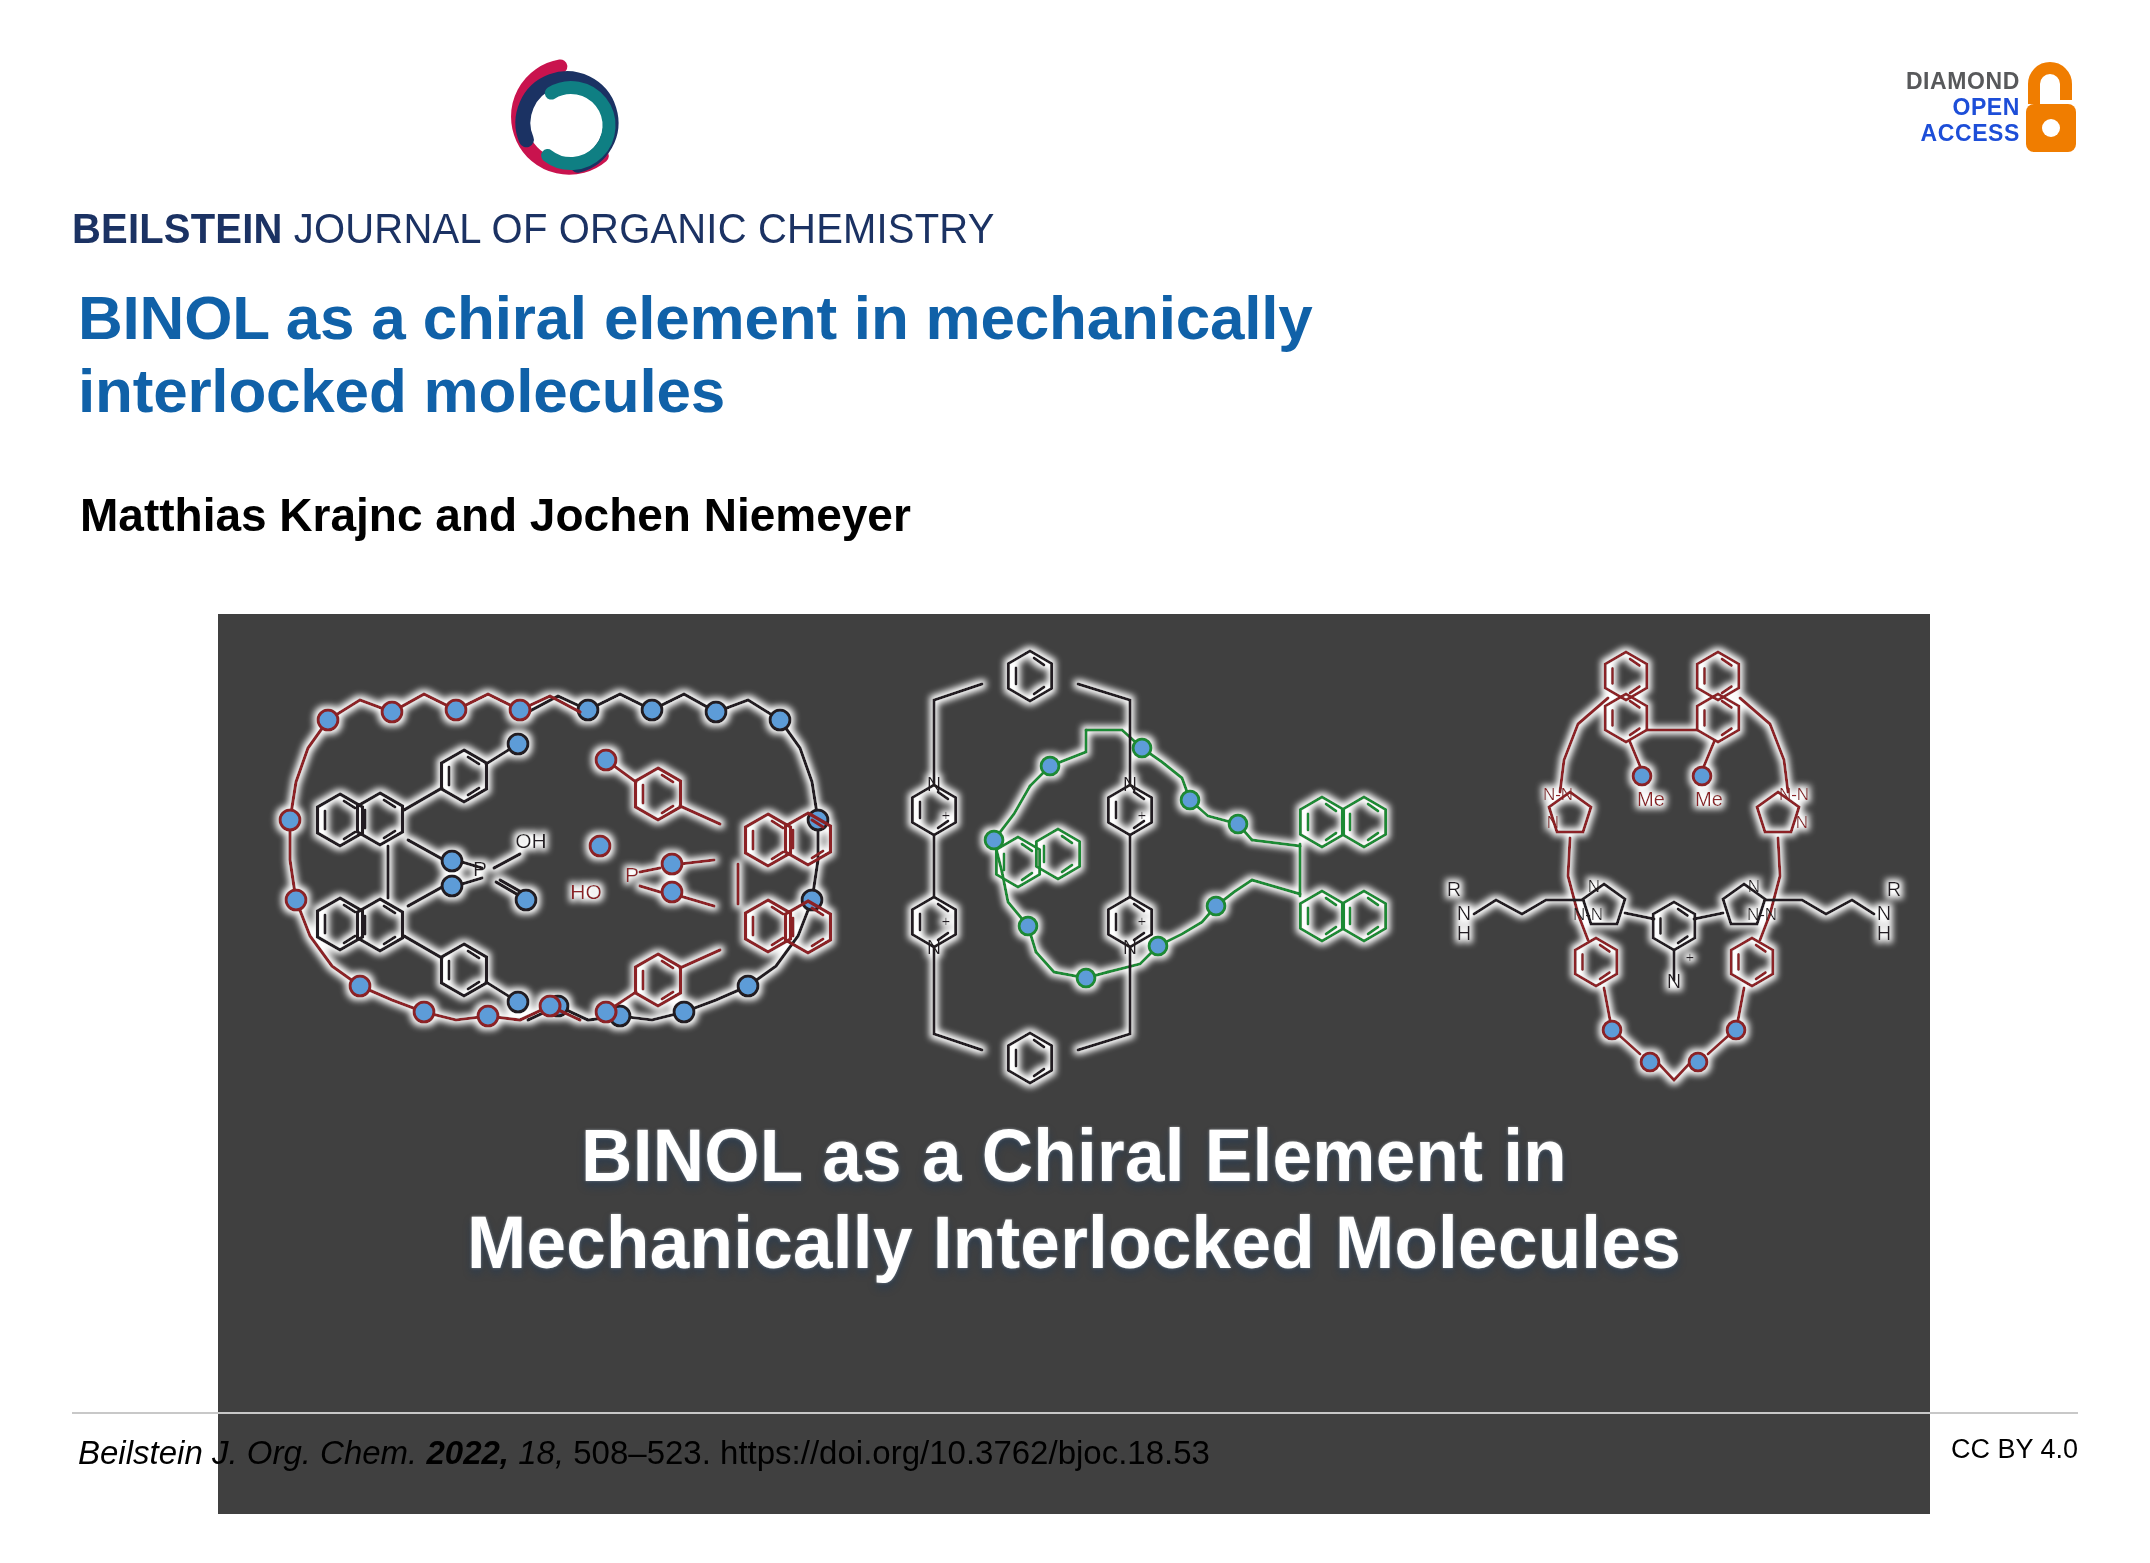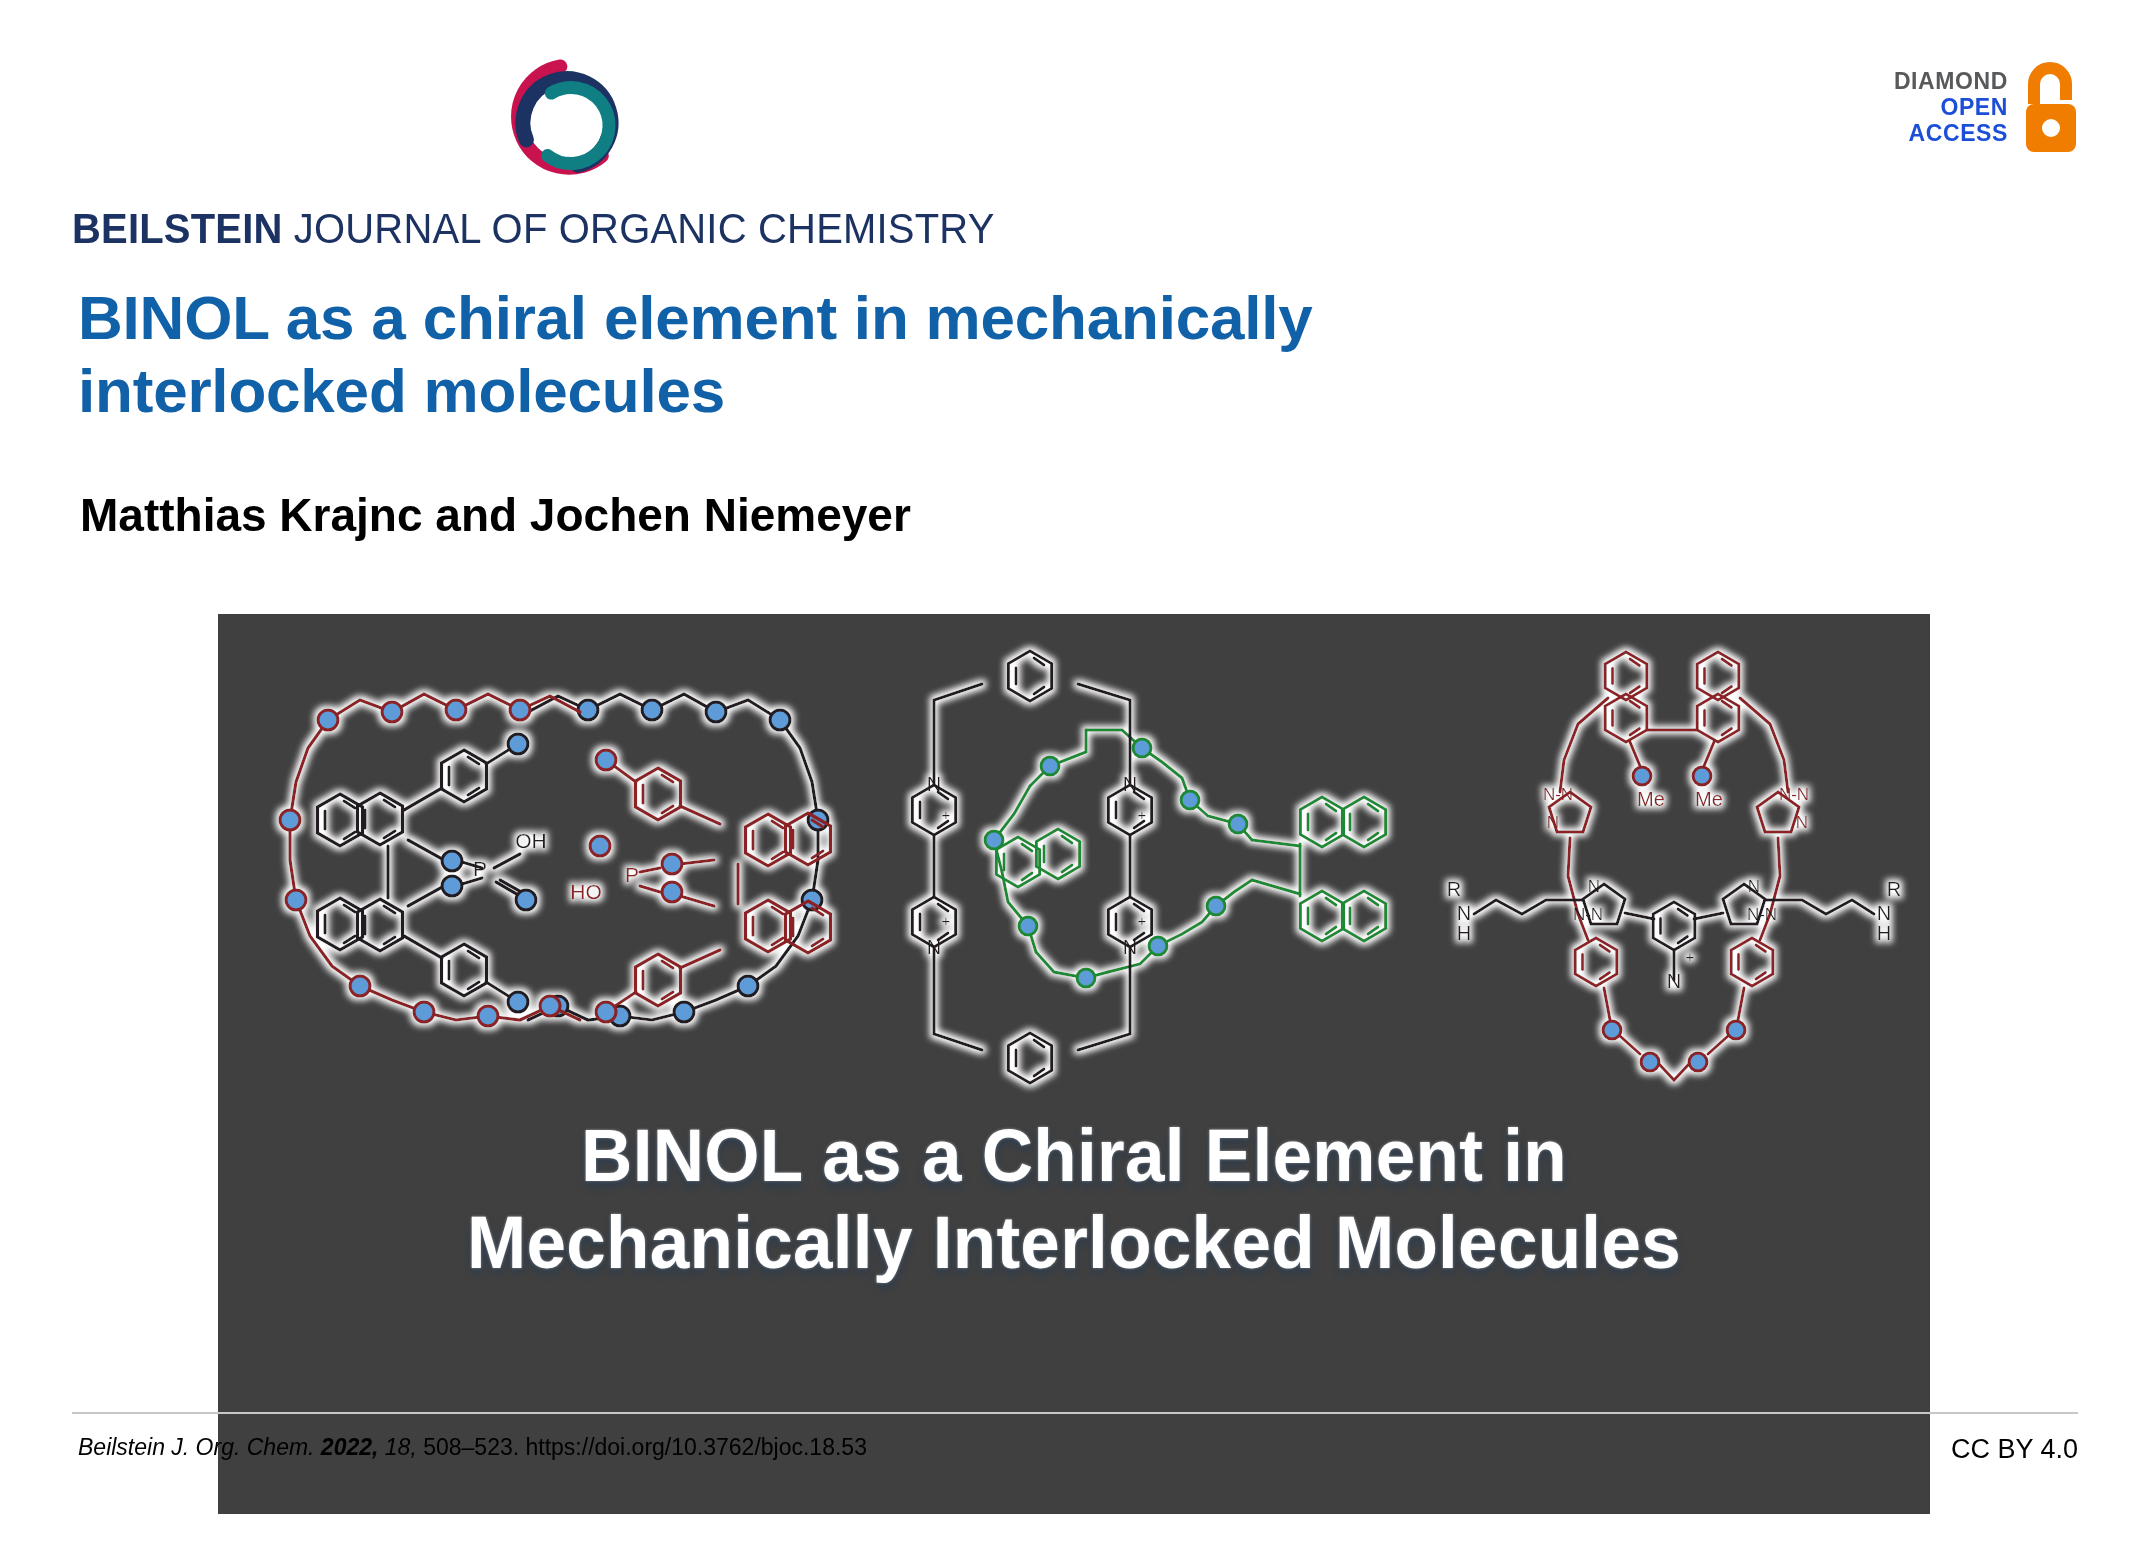--- a/index.html
+++ b/index.html
@@ -48,21 +48,20 @@
   .journal-title .beilstein {
     font-weight: 700;
   }
 
   
   .oa-badge {
     position: absolute;
     right: 68px; top: 60px;
     display: flex;
     align-items: center;
-    gap: 12px;
   }
   .oa-words {
     text-align: right;
     line-height: 1.12;
   }
   .oa-words div {
     font-size: 23px;
     font-weight: 700;
     letter-spacing: 0.6px;
   }
@@ -123,21 +122,21 @@
   
   .footer-rule {
     position: absolute;
     left: 72px; top: 1412px;
     width: 2006px; height: 2px;
     background: #c8c8c8;
   }
   .footer-citation {
     position: absolute;
     left: 78px; top: 1434px;
-    font-size: 23px;
+    font-size: 33px;
     color: #000000;
     white-space: nowrap;
   }
   .footer-citation .jname { font-style: italic; }
   .footer-citation .jyear { font-weight: 700; font-style: italic;}
   .footer-citation .jvol { font-style: italic; }
   .footer-license {
     position: absolute;
     right: 72px; top: 1434px;
     font-size: 27px;

